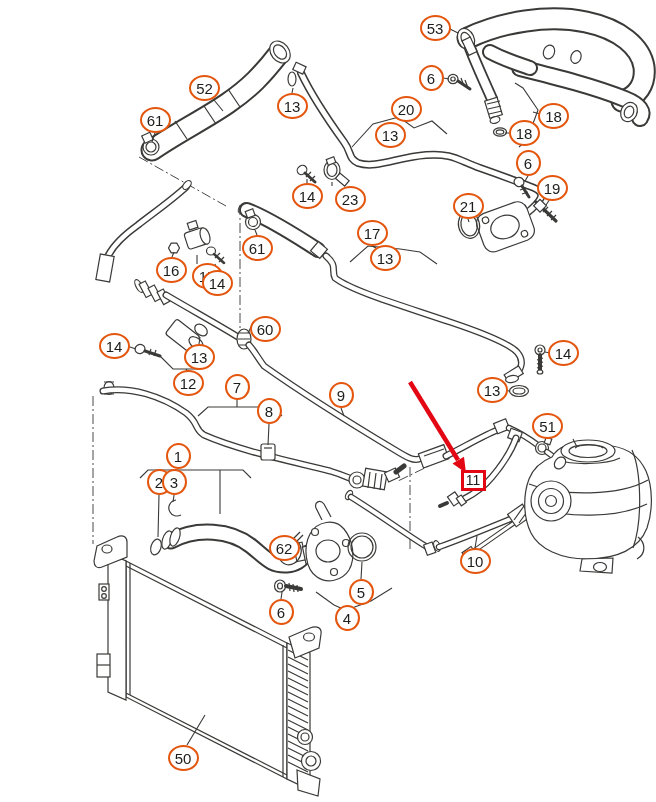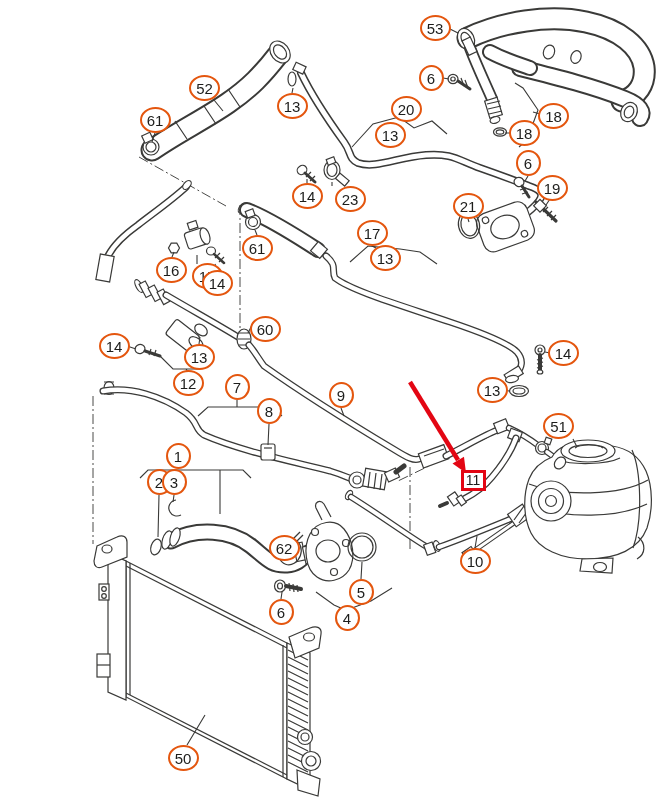--- a/index.html
+++ b/index.html
@@ -326,21 +326,21 @@
       <div class="callout" style="width: 31px; height: 26px; left: 201.5px; top: 270px;">14</div>
       <div class="callout" style="width: 31px; height: 26px; left: 249.5px; top: 316px;">60</div>
       <div class="callout" style="width: 31px; height: 26px; left: 98.5px; top: 333px;">14</div>
       <div class="callout" style="width: 31px; height: 26px; left: 547.5px; top: 340px;">14</div>
       <div class="callout" style="width: 31px; height: 26px; left: 183.5px; top: 344px;">13</div>
       <div class="callout" style="width: 31px; height: 26px; left: 172.5px; top: 370px;">12</div>
       <div class="callout" style="width: 25px; height: 26px; left: 224.5px; top: 374px;">7</div>
       <div class="callout" style="width: 31px; height: 26px; left: 476.5px; top: 377px;">13</div>
       <div class="callout" style="width: 25px; height: 26px; left: 328.5px; top: 382px;">9</div>
       <div class="callout" style="width: 25px; height: 26px; left: 256.5px; top: 398px;">8</div>
-      <div class="callout" style="width: 31px; height: 26px; left: 543px; top: 413px;">51</div>
+      <div class="callout" style="width: 31px; height: 26px; left: 532px; top: 413px;">51</div>
       <div class="callout" style="width: 25px; height: 26px; left: 165.5px; top: 443px;">1</div>
       <div class="callout" style="width: 25px; height: 26px; left: 146.5px; top: 469px;">2</div>
       <div class="callout" style="width: 25px; height: 26px; left: 161.5px; top: 469px;">3</div>
       <div class="callout" style="width: 31px; height: 26px; left: 268.5px; top: 535px;">62</div>
       <div class="callout" style="width: 31px; height: 26px; left: 459.5px; top: 548px;">10</div>
       <div class="callout" style="width: 25px; height: 26px; left: 348.5px; top: 579px;">5</div>
       <div class="callout" style="width: 25px; height: 26px; left: 268.5px; top: 599px;">6</div>
       <div class="callout" style="width: 25px; height: 26px; left: 334.5px; top: 605px;">4</div>
       <div class="callout" style="width: 31px; height: 26px; left: 167.5px; top: 745px;">50</div>
     </div>

